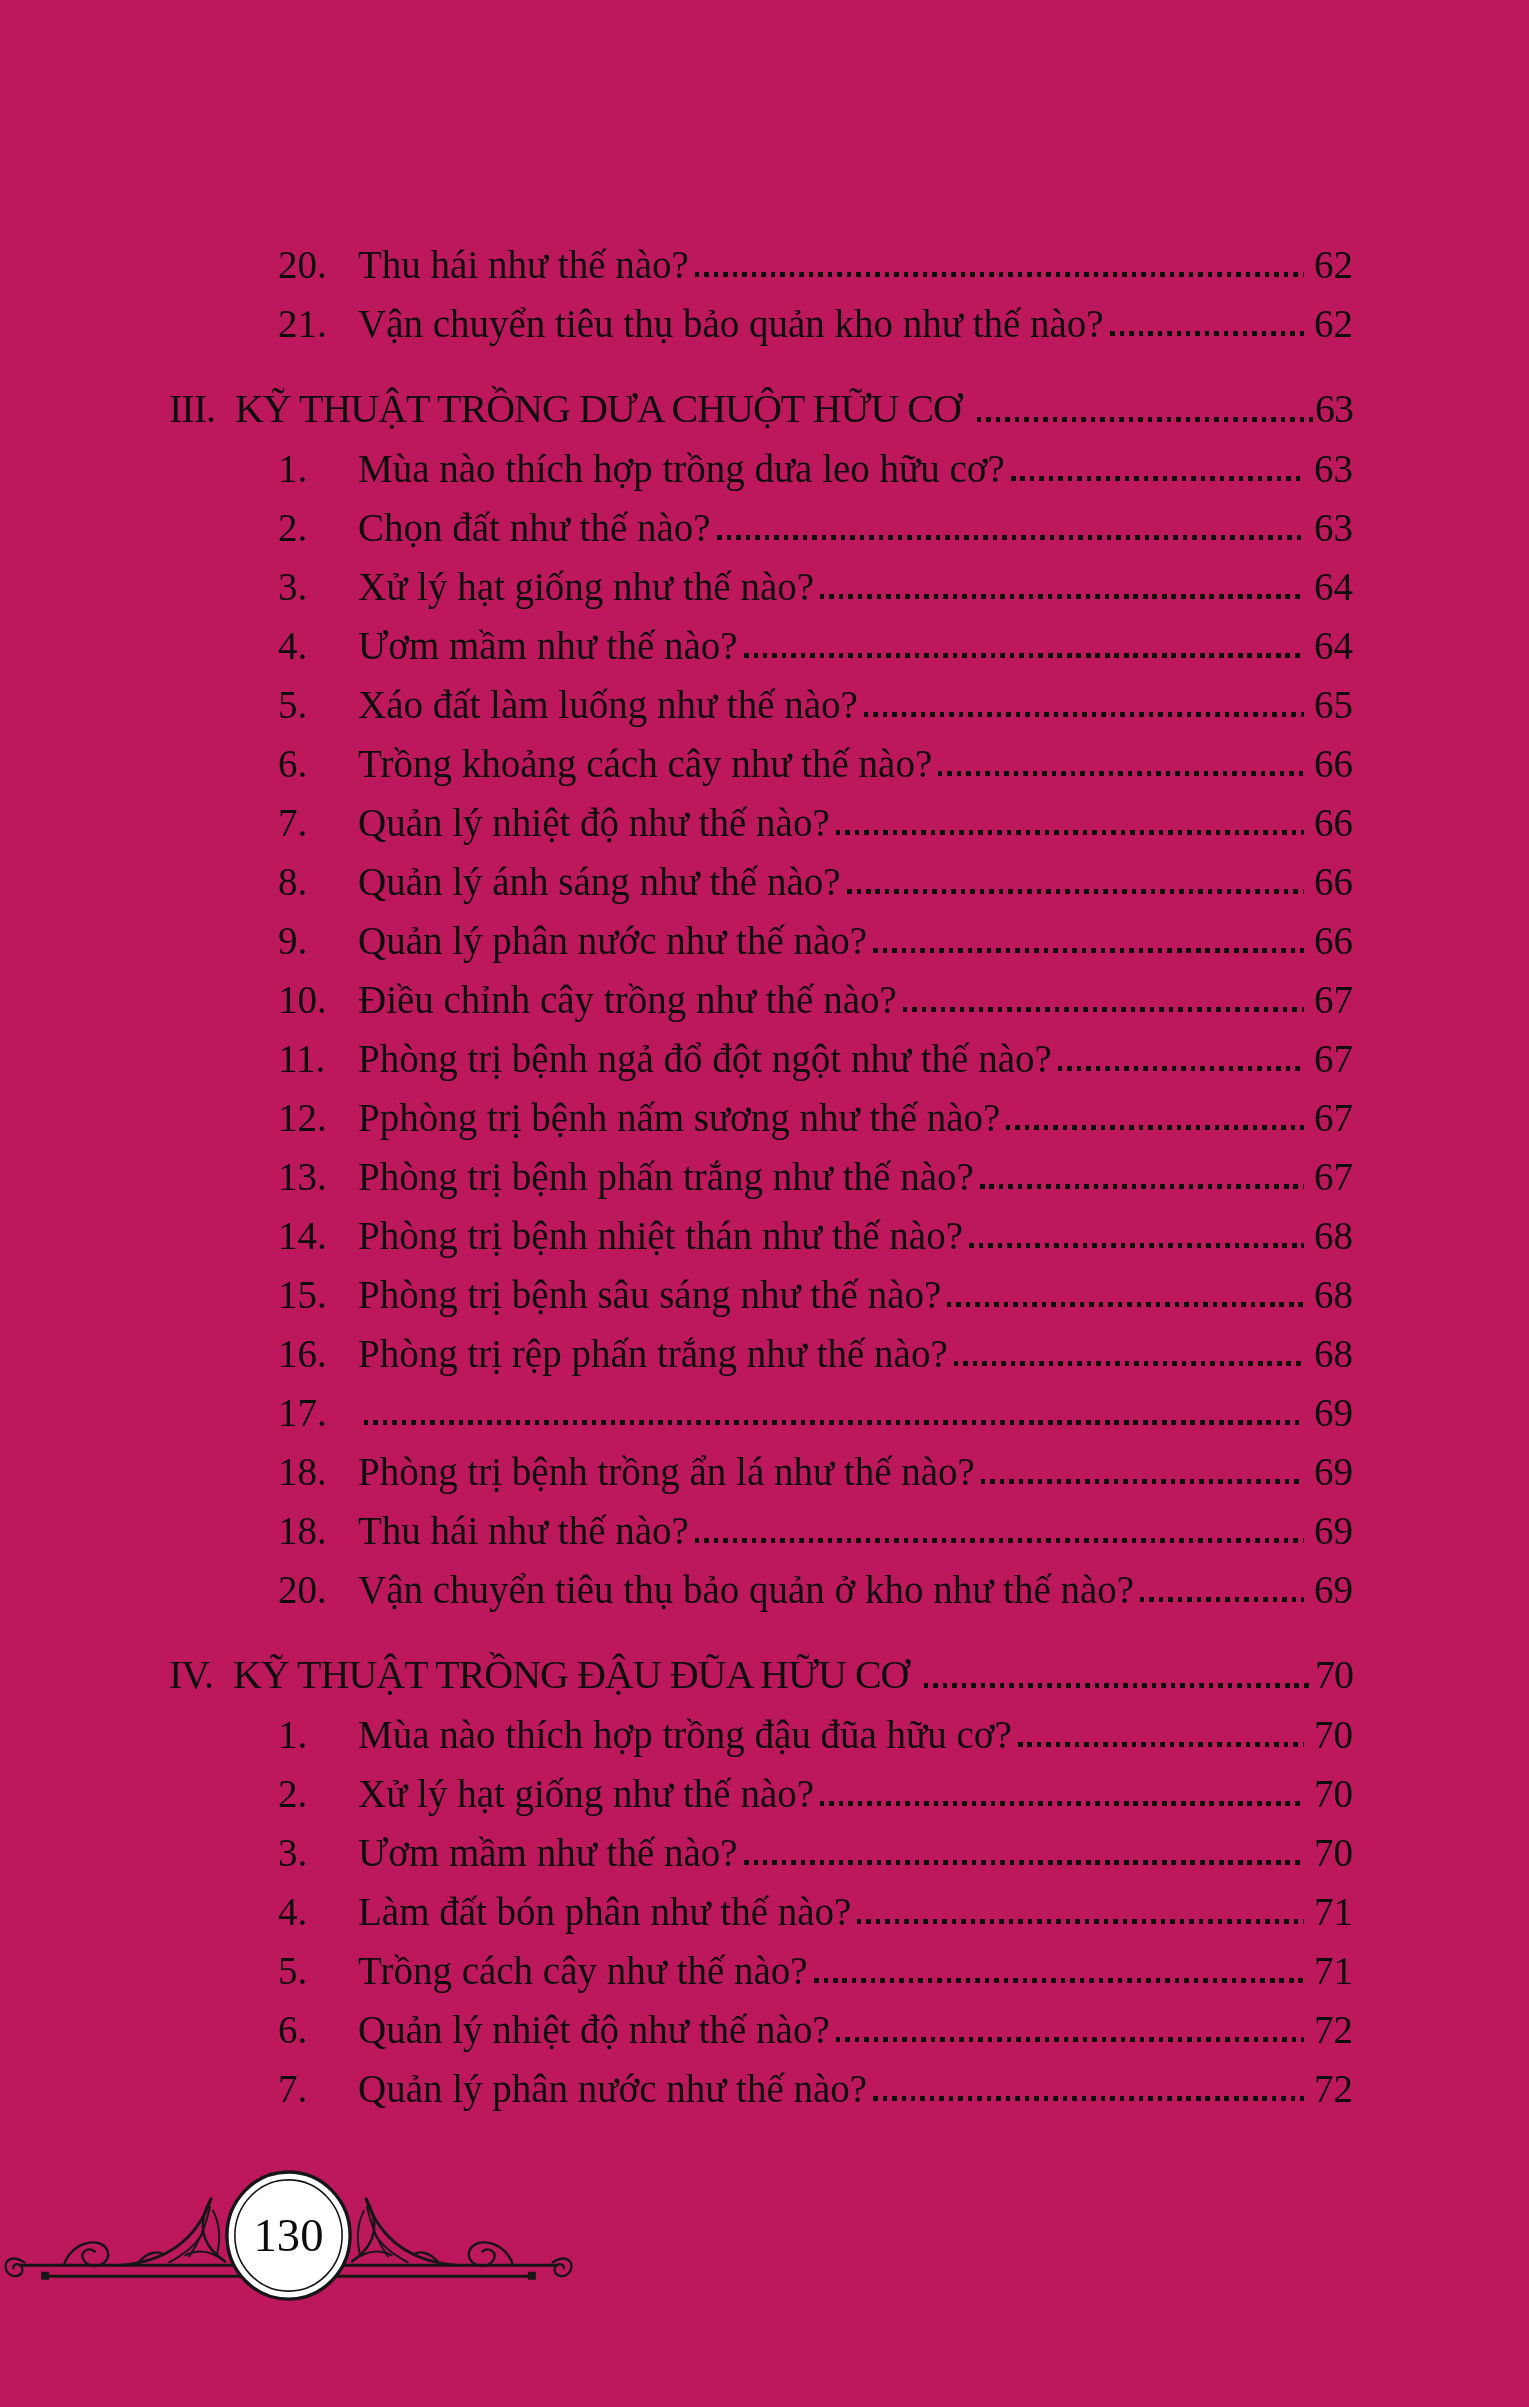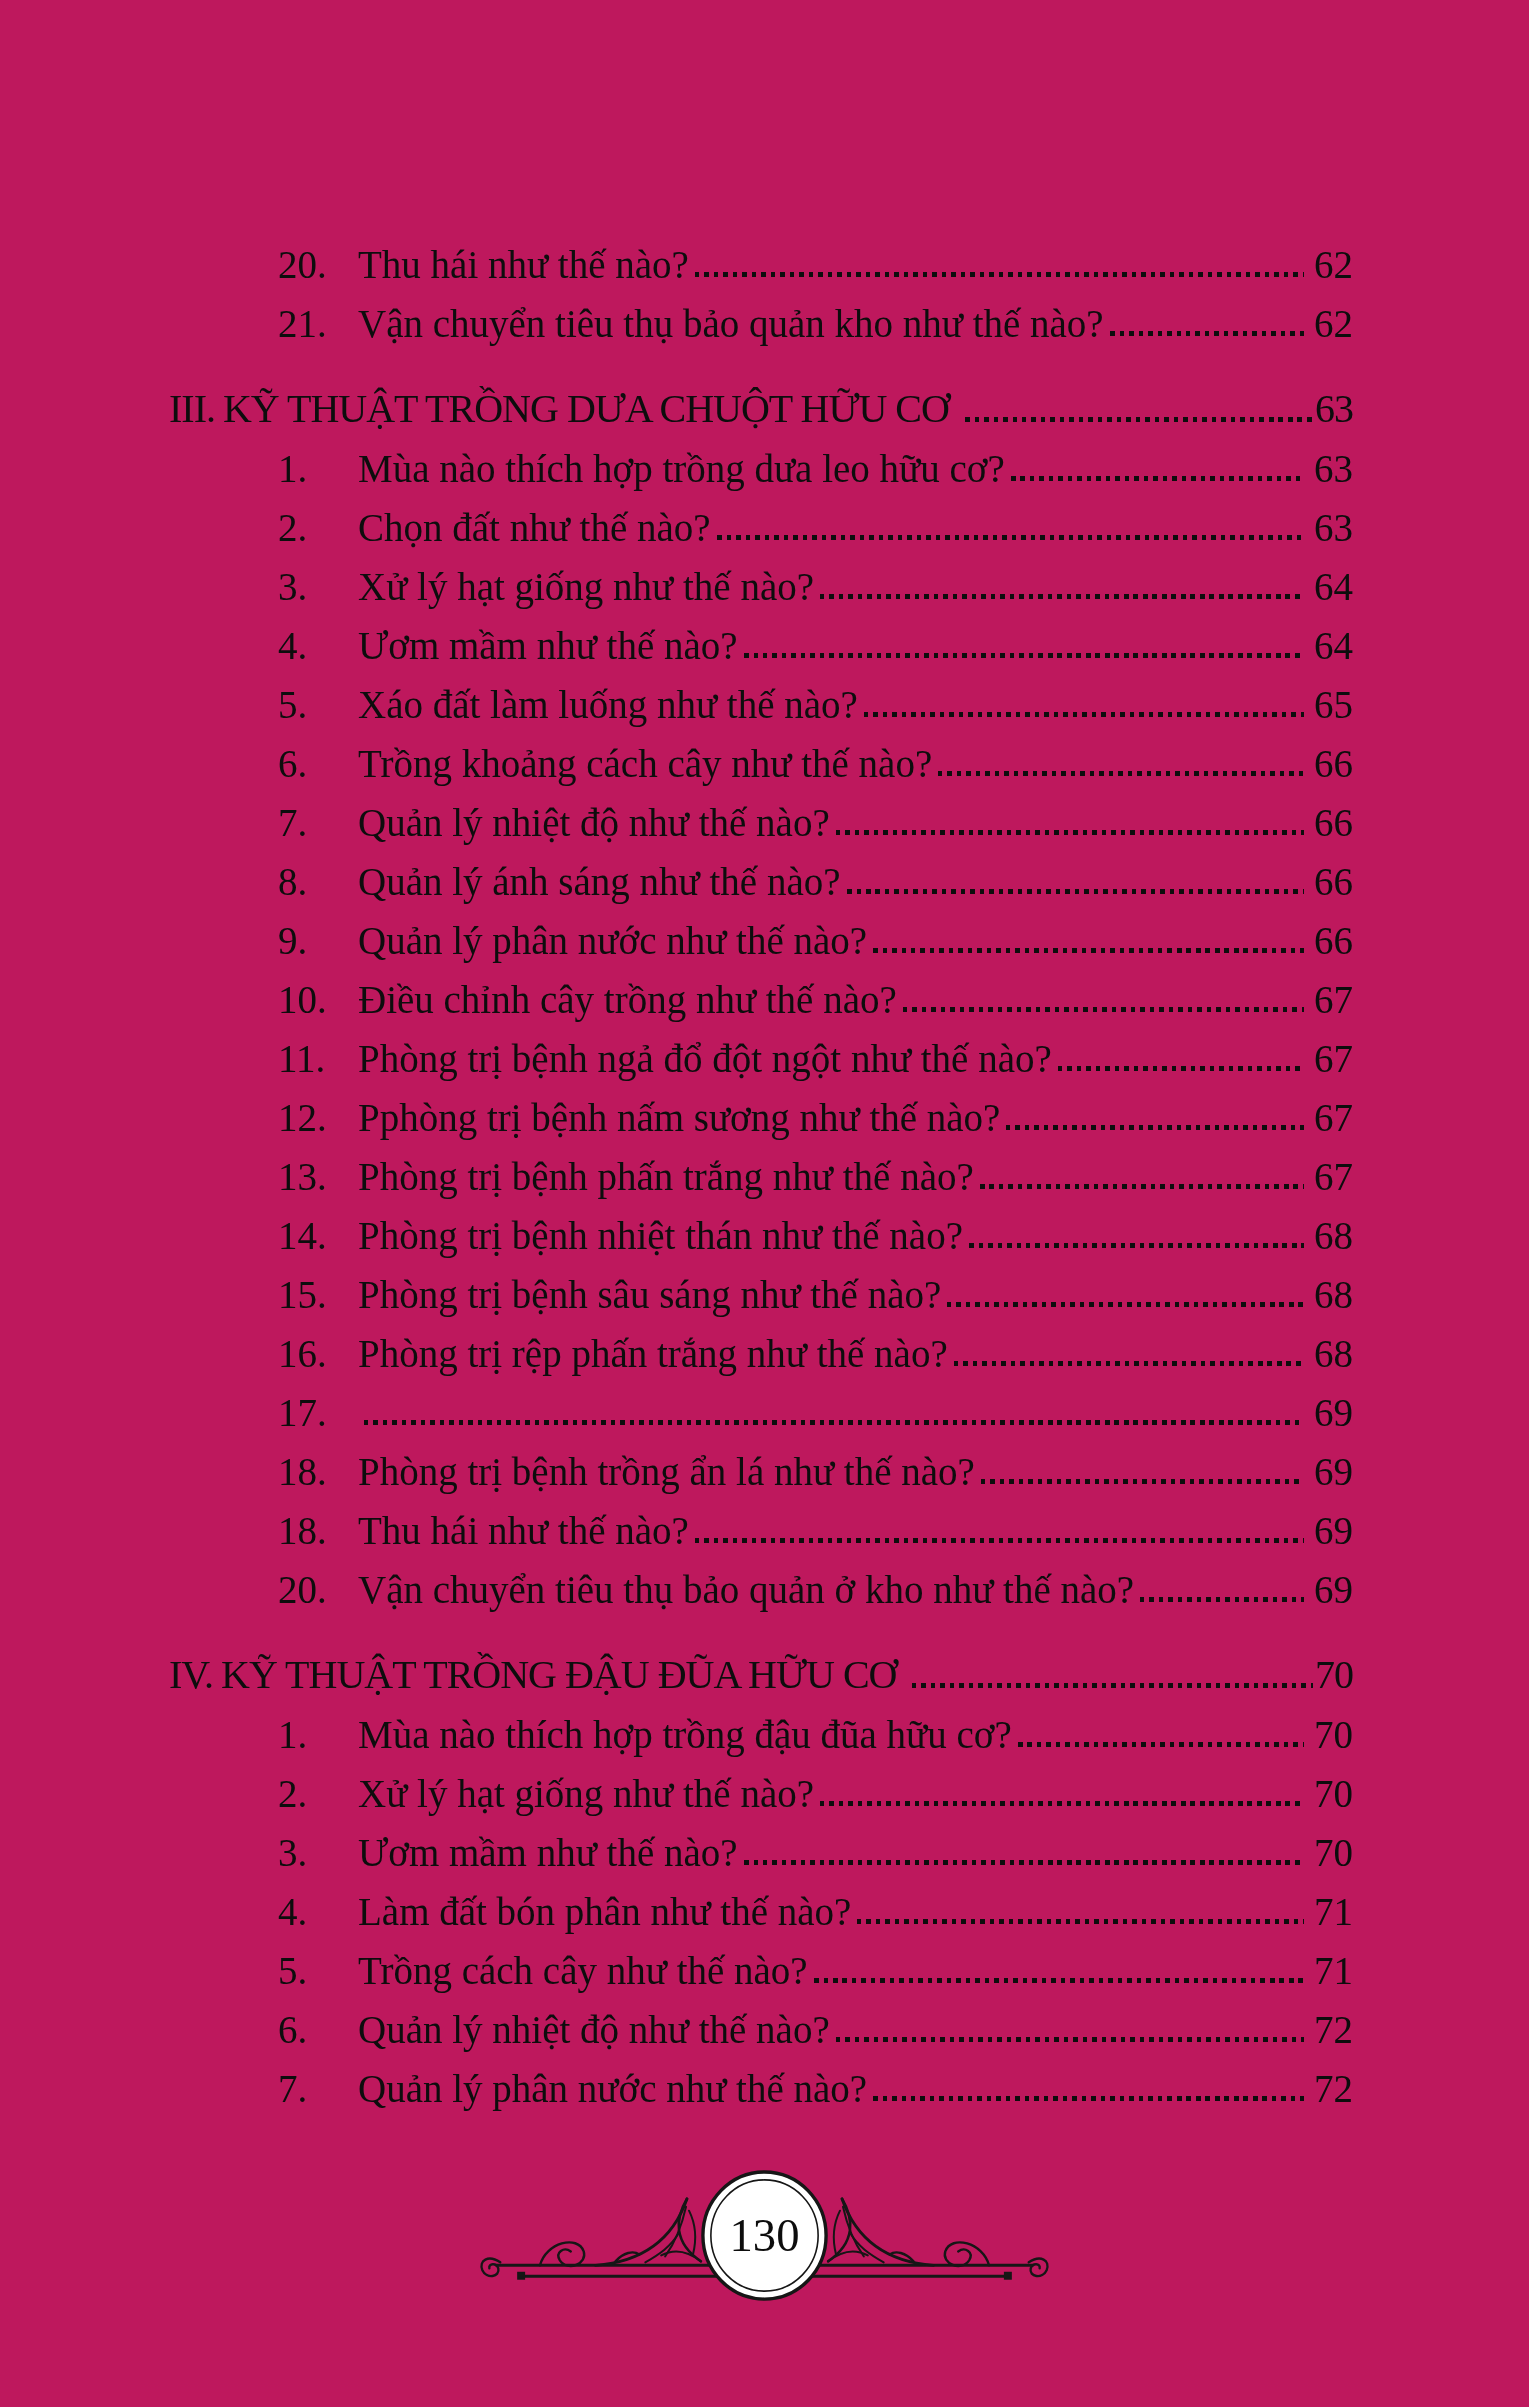--- a/index.html
+++ b/index.html
@@ -38,29 +38,28 @@
     background-image: repeating-linear-gradient(to right, #0d0d0d 0 4.5px, transparent 4.5px 9.5px);
   }
   .row.item { padding-left: 109px; }
   .row.item .num { width: 80px; }
   .row.section {
     margin-top: 22px;
     height: 64px;
     font-size: 40px;
     letter-spacing: -1px;
   }
-  .row.section .num { margin-right: 8px; }
+  .row.section .num { margin-right: 20px; }
   .row.section .dots { margin: 0 2px 7px 16px; }
   .ornament {
     position: absolute;
     left: 0;
     top: 2163px;
     width: 100%;
     display: flex;
-    justify-content: center;
   }
   .ornament svg { display: block; }
   .medallion-number {
     font-family: "Liberation Serif", "DejaVu Serif", serif;
     font-size: 47px;
     fill: #0d0d0d;
   }
 </style>
 </head>
 <body>

